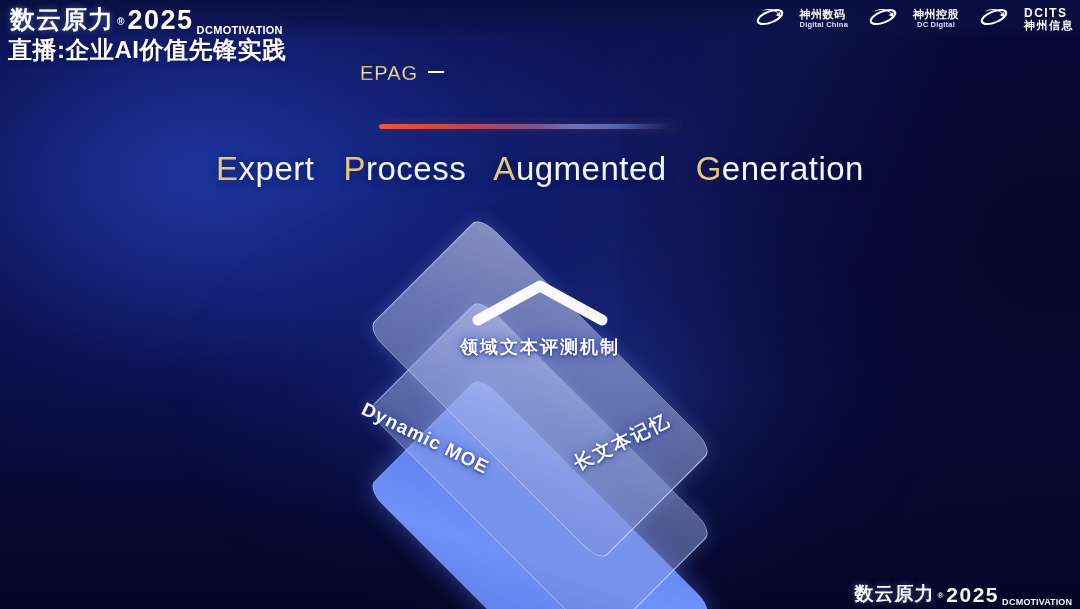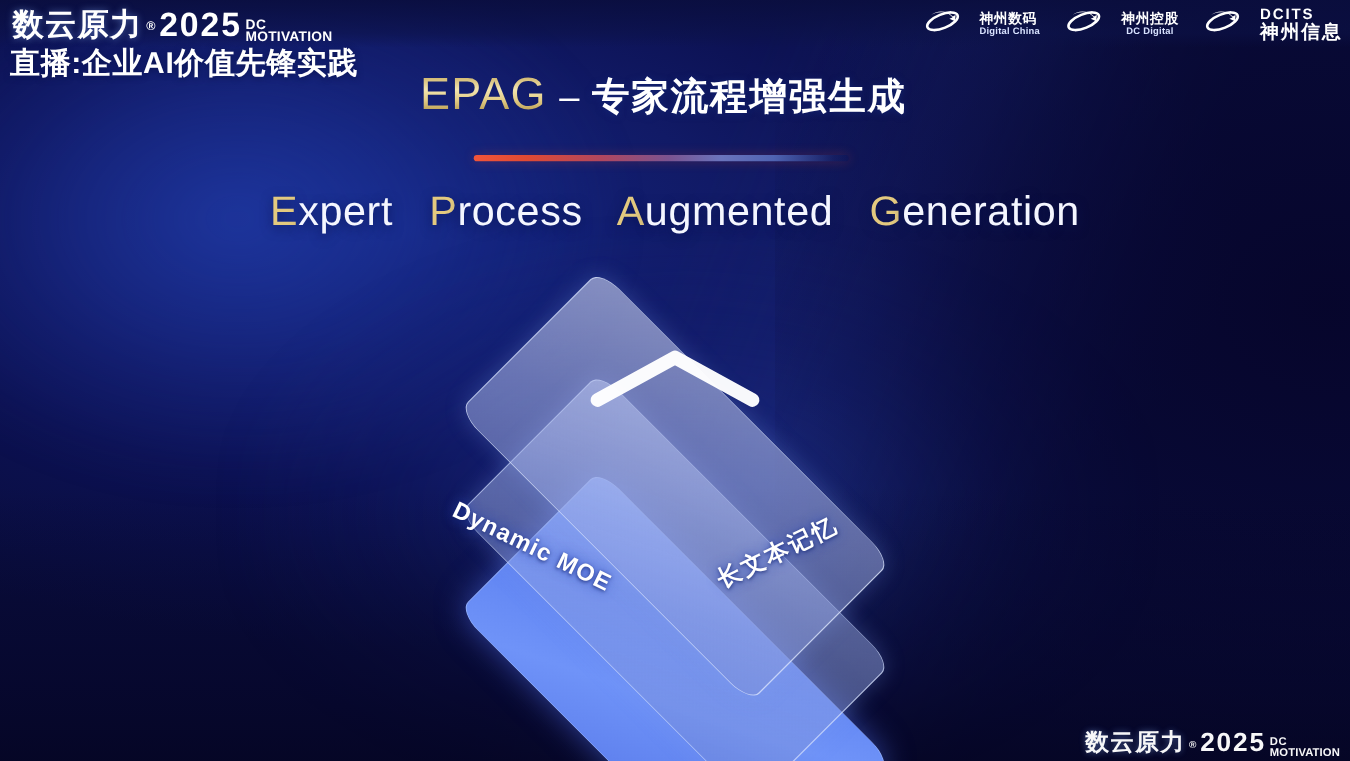--- a/index.html
+++ b/index.html
@@ -86,21 +86,21 @@
   .brand-reg {
     font-weight: 700;
     vertical-align: super;
   }
   .brand-year {
     font-weight: 700;
     letter-spacing: 1.5px;
   }
   .brand-dc {
     display: flex;
-    flex-direction: column;
+    flex-direction: row;
     line-height: 0.92;
     font-weight: 700;
   }
 
   #brand-top {
     position: absolute;
     left: 10px; top: 3px;
   }
   #brand-top .brand-cn { font-size: 25px; }
   #brand-top .brand-reg { font-size: 10px; margin-bottom: 9px; }
@@ -163,42 +163,43 @@
     font-weight: 700;
     color: #d8e2ff;
     letter-spacing: 0.2px;
     text-align: center;
   }
   .partner-cn.big {
     font-size: 12px;
     letter-spacing: 1.5px;
   }
   .partner-en.sub-cn {
-    font-size: 15px;
+    font-size: 11px;
     color: #ffffff;
     letter-spacing: 1.5px;
   }
 
   
   #title-row {
     position: absolute;
     left: 336px; top: 54px;
     display: flex;
     align-items: baseline;
     gap: 10px;
     white-space: nowrap;
   }
   #title-epag {
-    font-size: 36px;
+    font-size: 20px;
     font-weight: 400;
     letter-spacing: 1px;
     background: linear-gradient(180deg, #b6933f 0%, #f3e5b0 42%, #e3cd86 62%, #9e7d2e 100%);
     -webkit-background-clip: text;
     background-clip: text;
     color: transparent;
+    margin-left: 24px;
     -webkit-text-fill-color: transparent;
   }
   #title-dash {
     font-size: 29px;
     color: #ffffff;
     font-weight: 400;
   }
   #title-cn {
     font-size: 30px;
     font-weight: 700;
@@ -408,21 +409,20 @@
         <span class="partner-cn big">DCITS</span>
         <span class="partner-en sub-cn">神州信息</span>
       </span>
     </div>
 
   </div>
 
   <div id="title-row">
     <span id="title-epag">EPAG</span>
     <span id="title-dash">–</span>
-    <span id="title-cn">专家流程增强生成</span>
   </div>
 
   <div id="divider"></div>
 
   <div id="subtitle">
     <span><span class="cap">E</span><span>xpert</span></span>
     <span>&nbsp;</span>
     <span><span class="cap">P</span><span>rocess</span></span>
     <span>&nbsp;</span>
     <span><span class="cap">A</span><span>ugmented</span></span>
@@ -441,20 +441,21 @@
     </div>
 
     <div class="plate" id="plate-top">
       <div class="plate-inner"></div>
     </div>
 
     <svg id="chevron-icon" viewBox="0 0 144 56">
       <path d="M10 46 L72 12 L134 46" fill="none" stroke="#ffffff" stroke-width="11" stroke-linecap="round" stroke-linejoin="round" opacity="0.97"></path>
     </svg>
 
+    <div class="plate-label" id="label-top">领域文本评测机制</div>
 
     <div class="plate-label-rot" id="label-dynamic-moe">Dynamic MOE</div>
     <div class="plate-label-rot" id="label-long-memory">长文本记忆</div>
 
 
   </div>
 
   <div id="brand-bottom" class="brand">
     <span class="brand-cn">数云原力</span>
     <span class="brand-reg">®</span>

